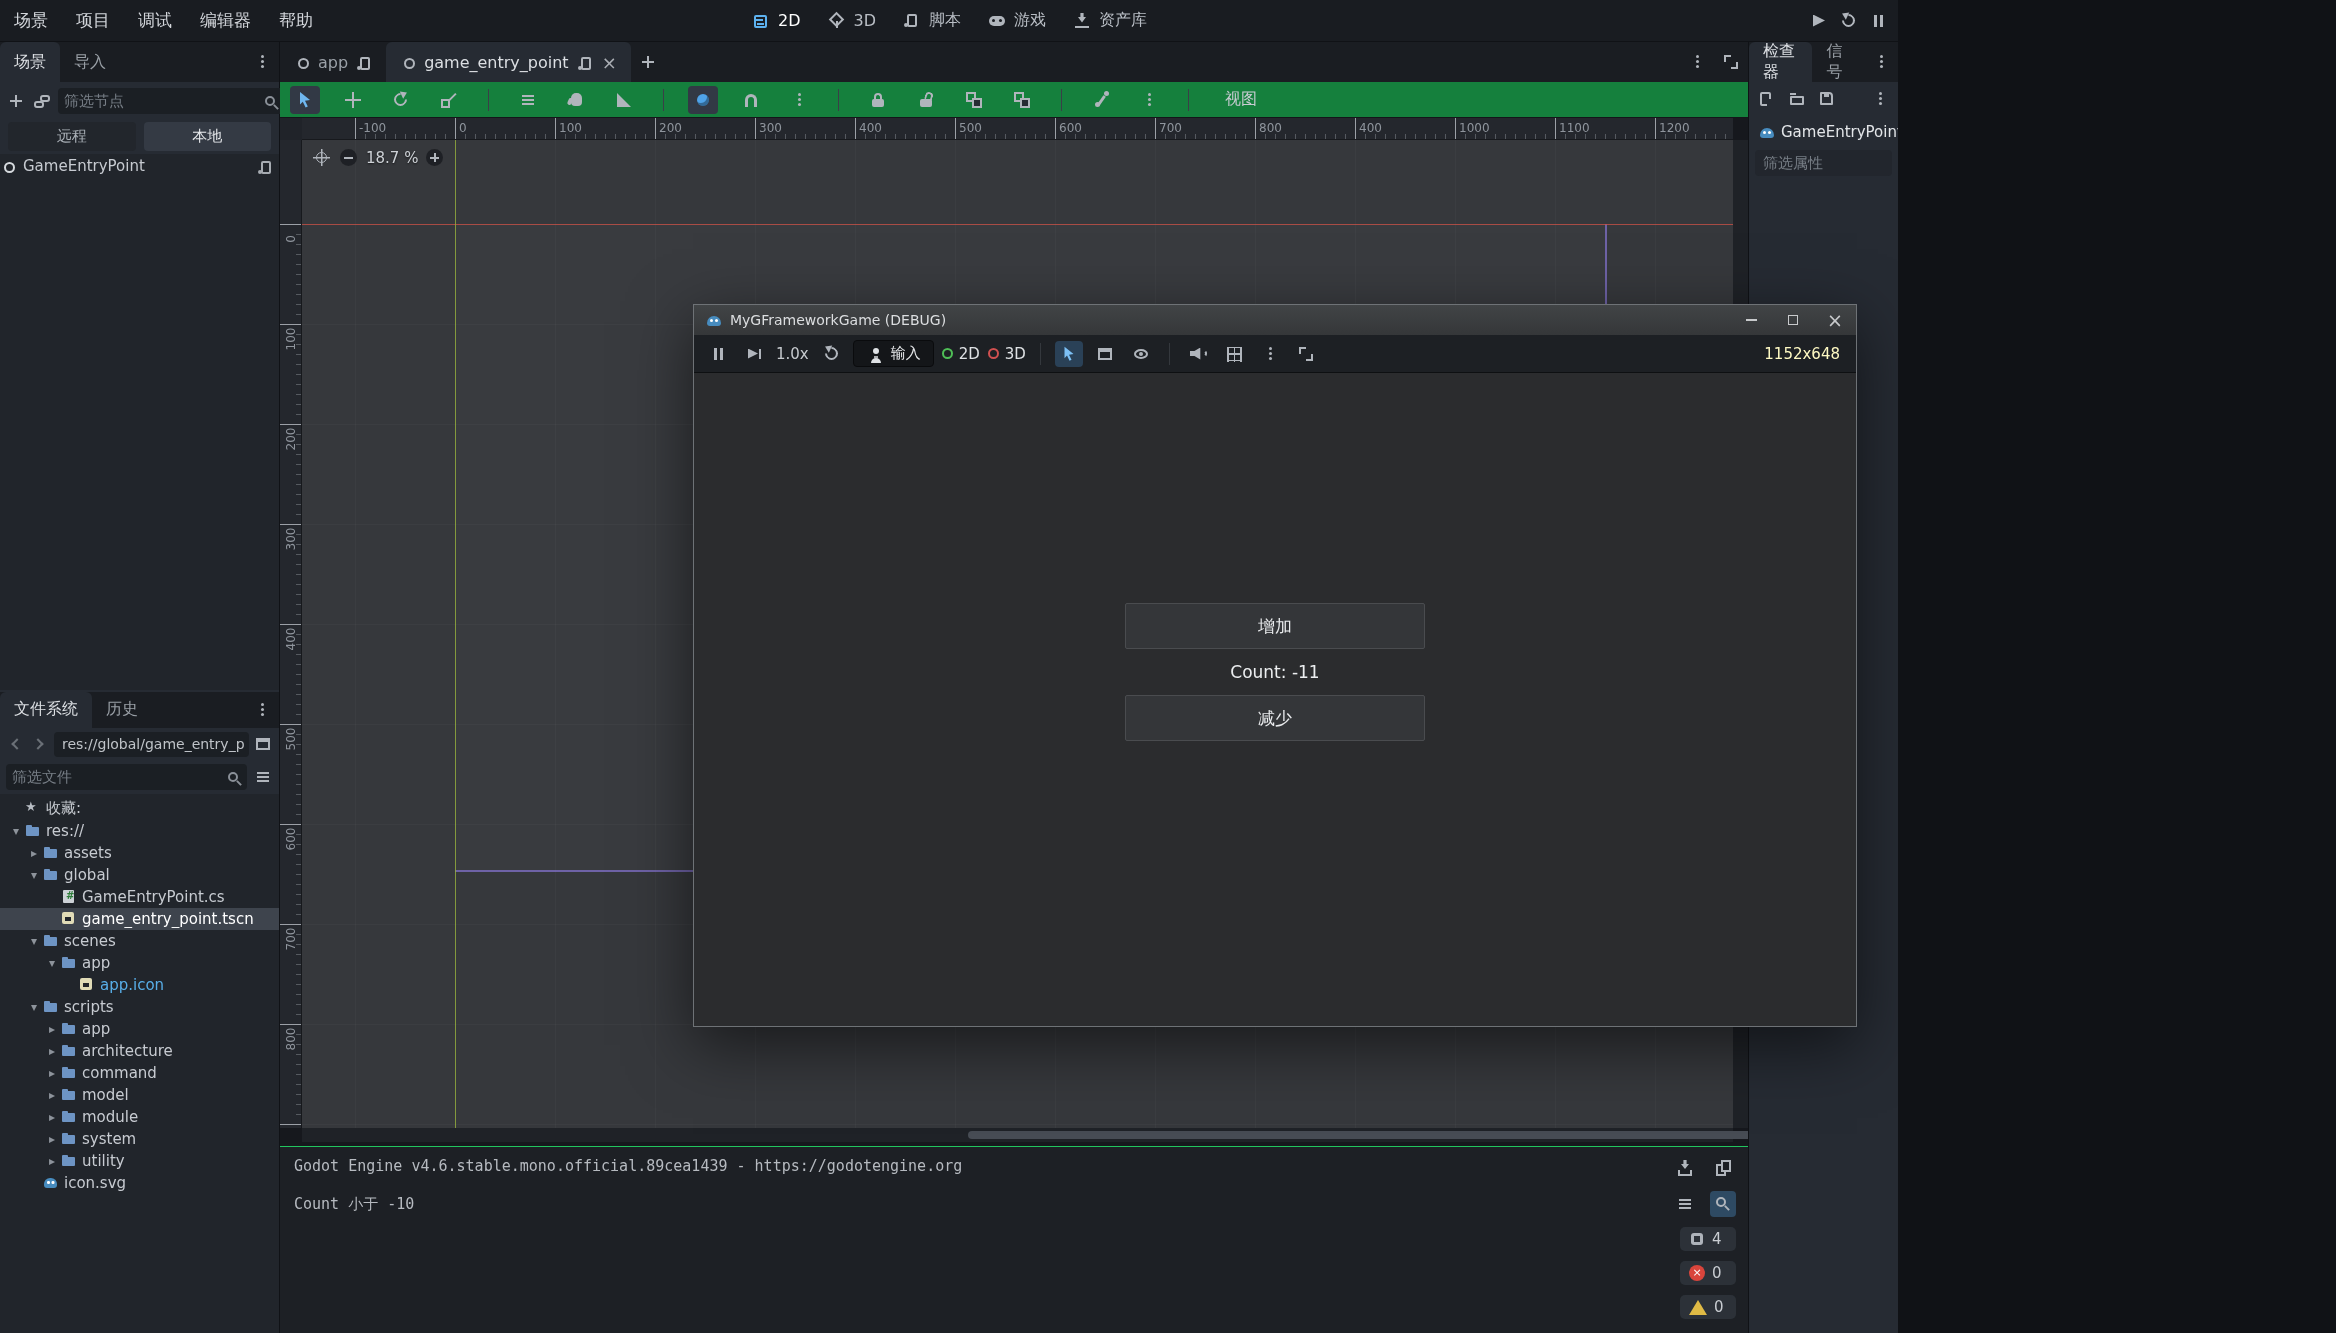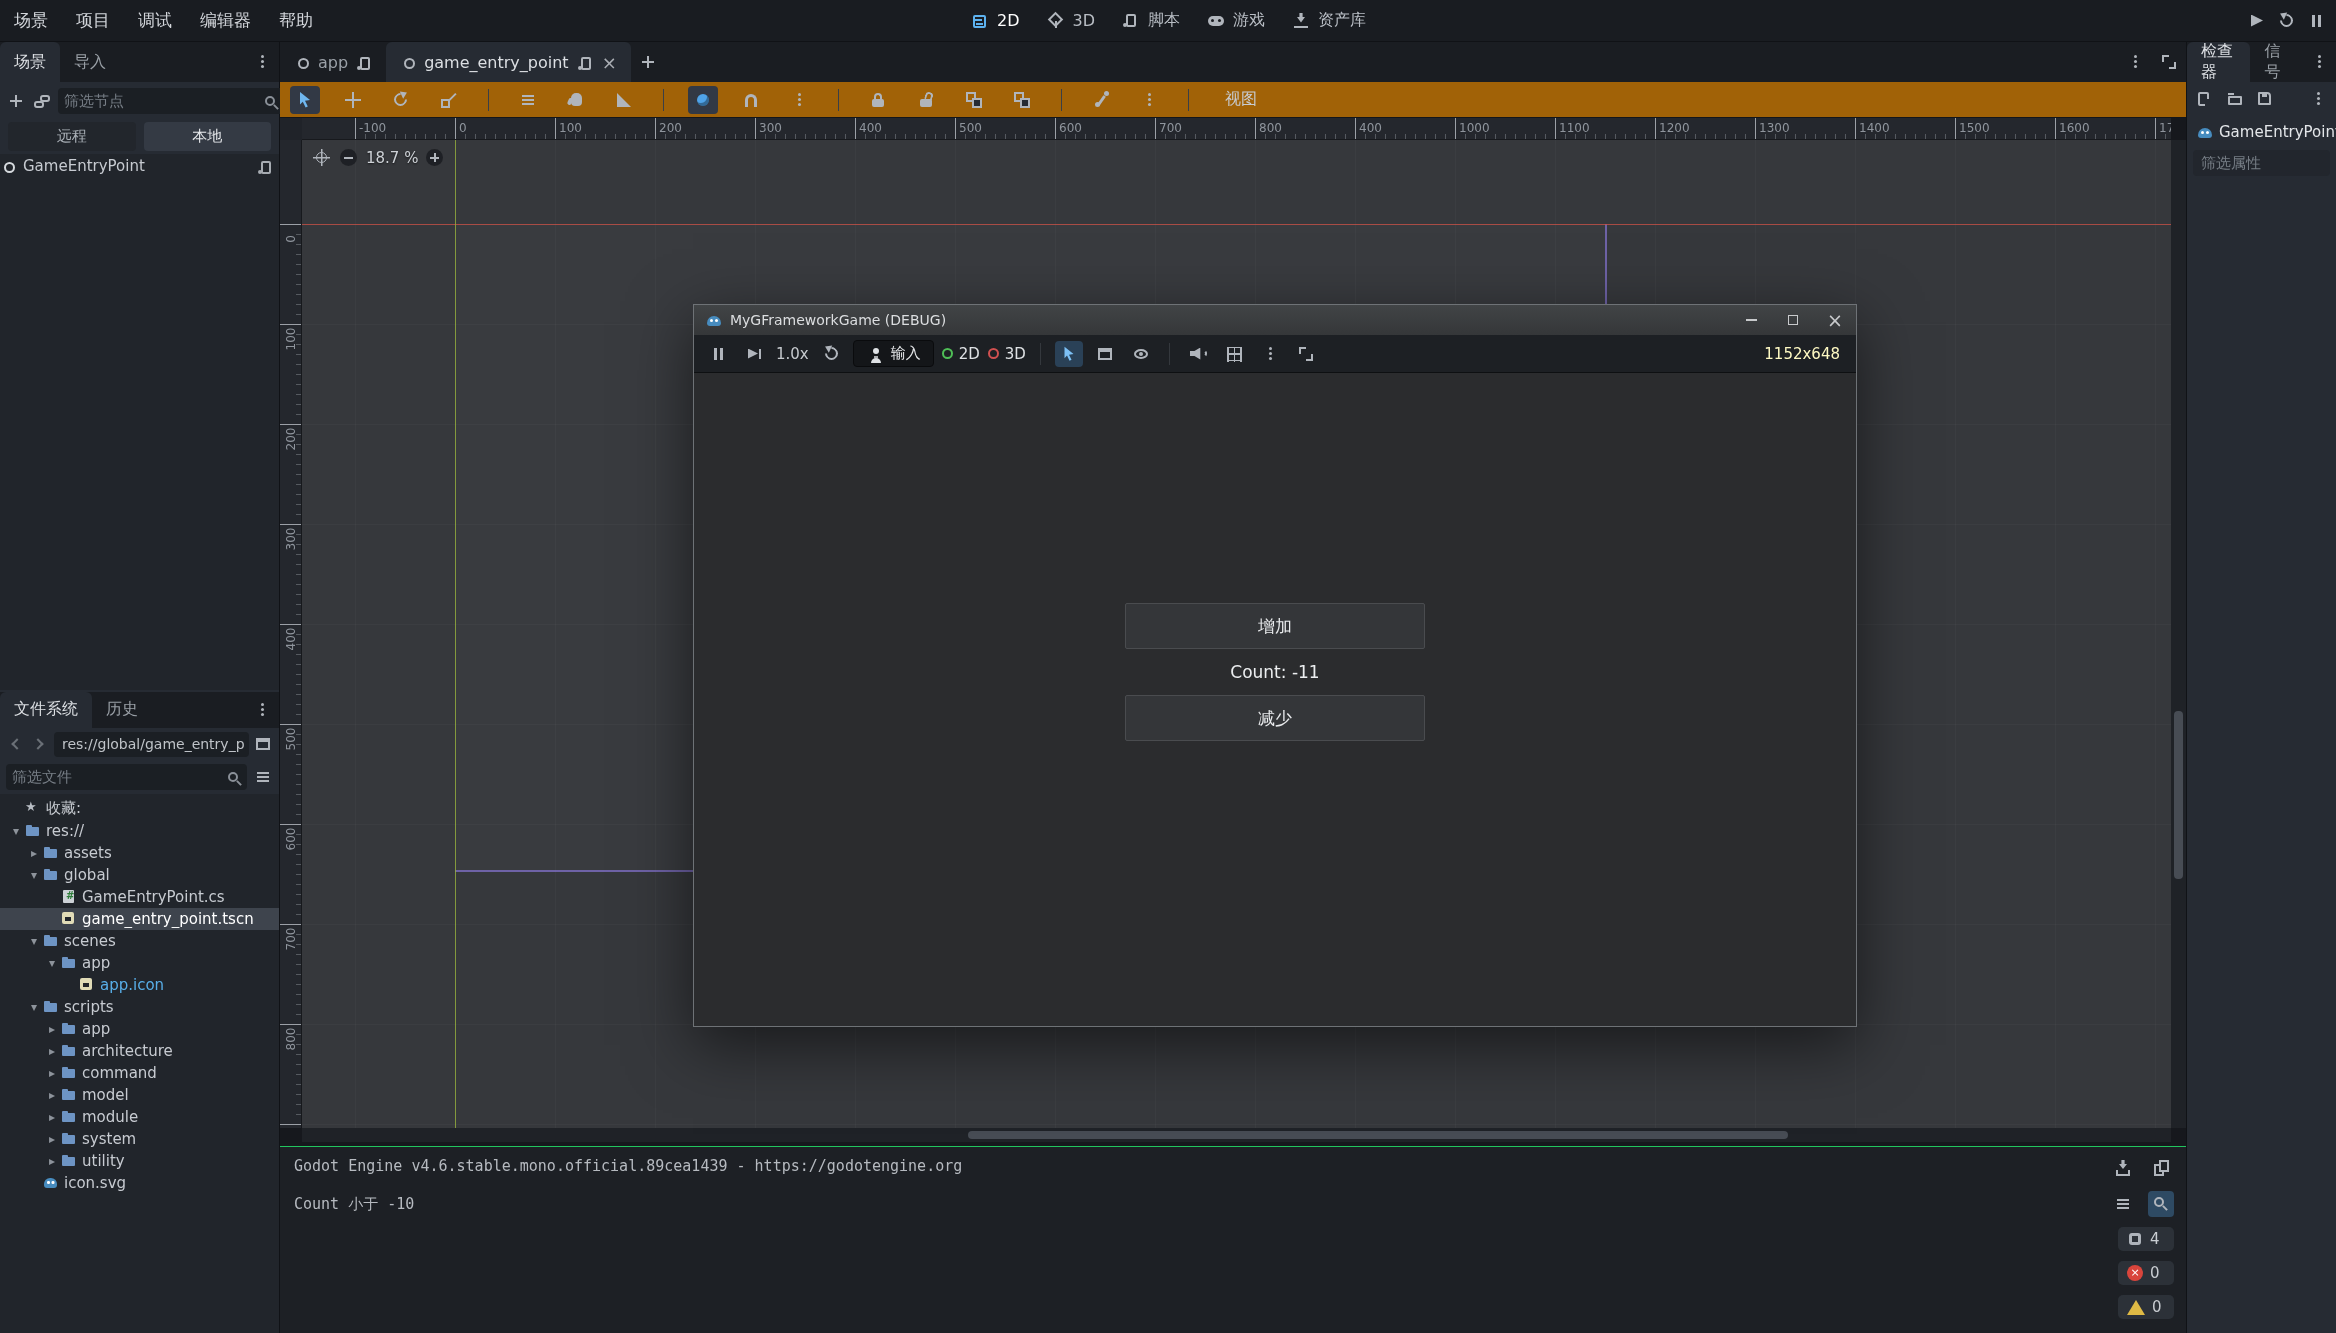--- a/index.html
+++ b/index.html
@@ -1,18 +1,18 @@
 <!DOCTYPE html>
 <html><head>
 <meta charset="utf-8">
 <style>
 *{margin:0;padding:0;box-sizing:border-box}
 html,body{background:#101216}
 body{font-family:"DejaVu Sans","Liberation Sans",sans-serif;color:#c7cbd1}
-.app{position:relative;width:2336px;height:1333px;background:#16181d;overflow:hidden;font-size:16px}
+.app{position:relative;width:1898px;height:1333px;background:#16181d;overflow:hidden;font-size:16px}
 
 
 .ic{position:relative;display:inline-block;width:20px;height:20px;color:#b0b5bc;flex:none}
 .ic::before,.ic::after{content:"";position:absolute;box-sizing:border-box}
 .ic-search::before{width:10px;height:10px;border:2px solid currentColor;border-radius:50%;left:3px;top:3px}
 .ic-search::after{width:2px;height:6px;background:currentColor;left:13px;top:11px;transform:rotate(-45deg)}
 .ic-dots::before{width:3px;height:3px;border-radius:50%;background:currentColor;left:9px;top:3px;box-shadow:0 5px 0 currentColor,0 10px 0 currentColor}
 .ic-plus::before{width:12px;height:2px;background:currentColor;left:4px;top:9px}
 .ic-plus::after{width:2px;height:12px;background:currentColor;left:9px;top:4px}
 .ic-chain::before{width:10px;height:7px;border:2px solid currentColor;border-radius:3px;left:2px;top:10px}
@@ -144,21 +144,21 @@
 .lvl-0{padding-left:8px}.lvl-1{padding-left:26px}.lvl-2{padding-left:44px}.lvl-3{padding-left:62px}
 .fs-tabs{height:36px;background:#1a1d22;display:flex;align-items:stretch;margin-top:2px}
 .nav-row{height:33px;padding:0 6px;gap:4px}
 .path-box{flex:1;background:#1b1f24;border-radius:4px;height:25px;line-height:25px;padding:0 8px;font-size:14px;color:#bfc3c8;white-space:nowrap;overflow:hidden}
 .filter-row{height:33px;padding:0 6px;gap:6px}
 .fs-tree{flex:1;overflow:hidden;background:#21252b;padding-top:4px}
 .sd-script{margin-left:auto;color:#a7acb2}
 
 
 .center{position:absolute;left:280px;top:82px;right:150px;bottom:0;background:#16181d}
-.c-toolbar{position:absolute;left:0;top:0;right:0;height:36px;background:#a16207;border-bottom:1px solid #14161a;display:flex;align-items:center;padding:0 10px;gap:18px}
+.c-toolbar{position:absolute;left:0;top:0;right:0;height:36px;background:#15803d;border-bottom:1px solid #14161a;display:flex;align-items:center;padding:0 10px;gap:18px}
 .tool-btn{width:30px;height:28px;display:flex;align-items:center;justify-content:center;border-radius:4px}
 .tool-btn.on{background:#323945}
 .tool-btn.on .ic,.tool-btn.on svg{color:#6fb7f0}
 .tsep{width:1px;height:22px;background:#3a3f47;margin:0 6px}
 .view-btn{padding:4px 12px;color:#c7cbd1;font-size:16px;border-radius:4px;display:flex;align-items:center;gap:6px}
 .rulerrow{position:absolute;left:0;top:36px;right:15px;height:22px}
 .corner{position:absolute;left:0;top:0;width:22px;height:22px;background:#202329}
 .hruler{position:absolute;left:22px;top:0;right:0;height:22px;background:#24272d;border-bottom:1px solid #17191d;overflow:hidden}
 .hruler::before{content:"";position:absolute;left:53px;top:0;right:0;bottom:0;background:repeating-linear-gradient(to right,rgba(185,190,197,.8) 0 1px,transparent 1px 100px)}
 .hruler::after{content:"";position:absolute;left:53px;bottom:0;right:0;height:5px;background:repeating-linear-gradient(to right,rgba(160,165,172,.4) 0 1px,transparent 1px 10px)}

